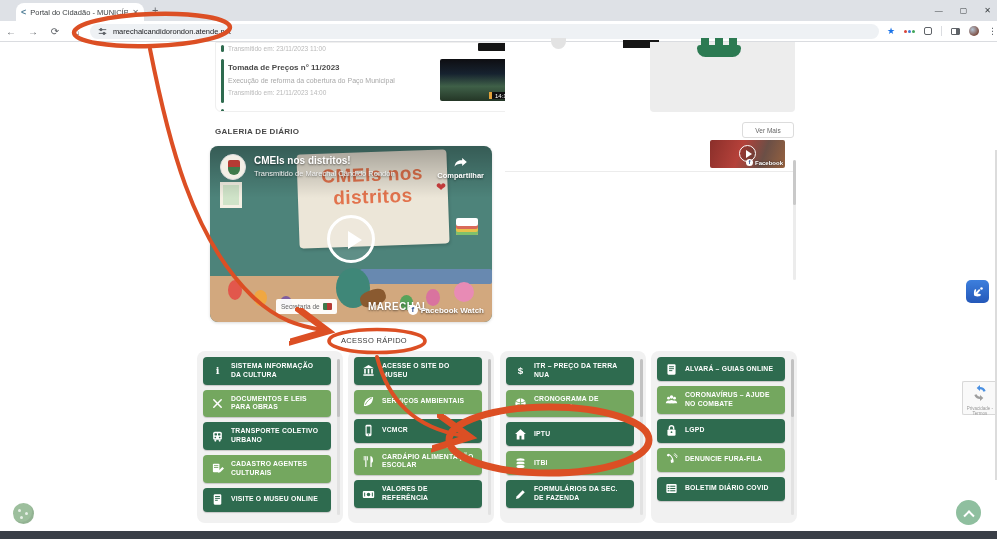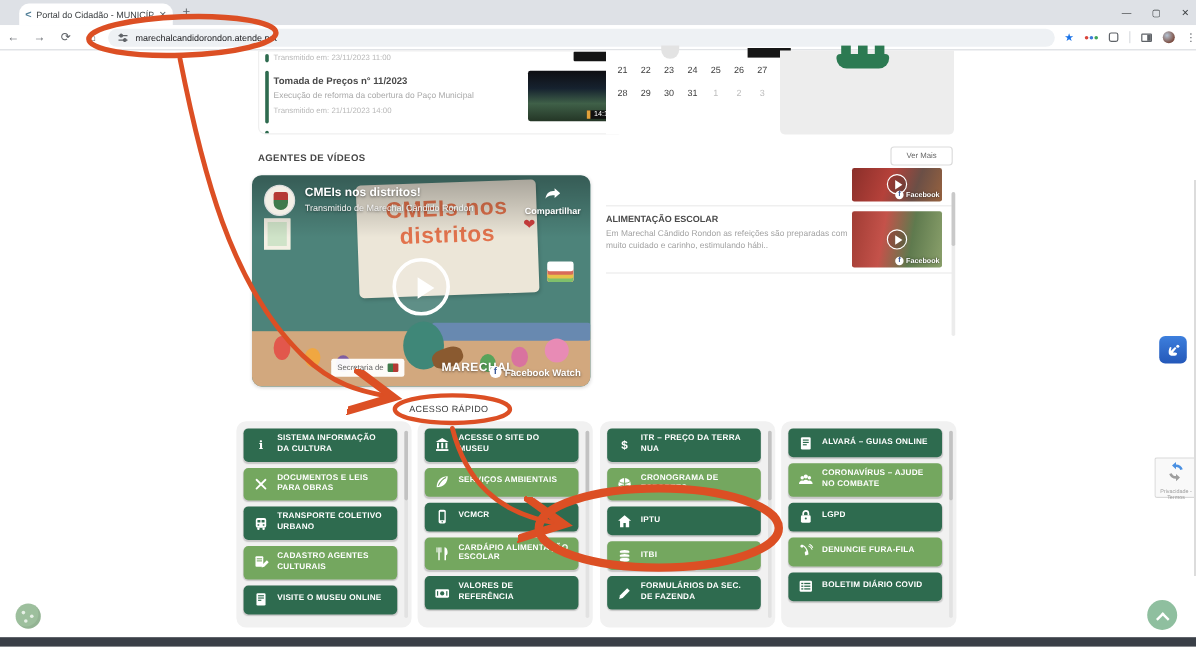--- a/index.html
+++ b/index.html
@@ -216,48 +216,32 @@
         <span class="durbadge">14:16</span>
       </div>
     </div>
     <div class="news-row news-next">
       <span class="gbar"></span>
     </div>
   </div>
 
   <div class="cal-card">
     <div class="cal-pill"></div>
-    <div class="cal-grid">
-        <span>21</span>
-        <span>22</span>
-        <span>23</span>
-        <span>24</span>
-        <span>25</span>
-        <span>26</span>
-        <span>27</span>
-        <span>28</span>
-        <span>29</span>
-        <span>30</span>
-        <span>31</span>
-        <span class="mut">1</span>
-        <span class="mut">2</span>
-        <span class="mut">3</span>
-      </div>
   </div>
   <div class="blackbit"></div>
   <div class="gray-panel">
     <div class="greenicon">
       <span class="n" style="left:4px"></span>
         <span class="n" style="left:18px"></span>
         <span class="n" style="left:32px"></span>
       <span class="base"></span>
     </div>
   </div>
 
-  <div class="gal-head">AGENTES DE VÍDEOS</div>
+  <div class="gal-head">GALERIA DE DIÁRIO</div>
   <button class="vermais">Ver Mais</button>
 
   <div class="player">
     <div class="floor"></div>
     <div class="frame1"></div>
     <div class="board">
       <div class="l1">CMEIs nos</div>
       <div class="l2">distritos</div>
     </div>
     <div class="shelf"></div>
@@ -296,31 +280,20 @@
   <div class="vlist">
       <div class="vitem" style="min-height: 32px;">
         <div class="vthumb thumb-red" style="height: 28px; top: 0px;">
           <span class="play"></span>
           <span class="wm">
             <span class="f">f</span>
             <span class="w">Facebook</span>
           </span>
         </div>
       </div>
-      <div class="vitem" style="min-height: 56px;">
-        <div class="t">ALIMENTAÇÃO ESCOLAR</div>
-        <div class="d">Em Marechal Cândido Rondon as refeições são preparadas com muito cuidado e carinho, estimulando hábi..</div>
-        <div class="vthumb thumb-cafeteria">
-          <span class="play"></span>
-          <span class="wm">
-            <span class="f">f</span>
-            <span class="w">Facebook</span>
-          </span>
-        </div>
-      </div>
     </div>
   <div class="vscroll" style="left:793px; top:160px; position:absolute;"></div>
 
   <div class="qa-head">ACESSO RÁPIDO</div>
   <div class="qa-col" style="left:197px">
       <button class="qa-btn" style="background: rgb(46, 107, 79); --bg: #2e6b4f;">
         <svg viewBox="0 0 24 24">
           <text x="12" y="18" font-size="18" font-weight="bold" text-anchor="middle" fill="#fff" font-family="DejaVu Serif,serif">i</text>
         </svg>
         <span class="lb">SISTEMA INFORMAÇÃO DA CULTURA</span>

